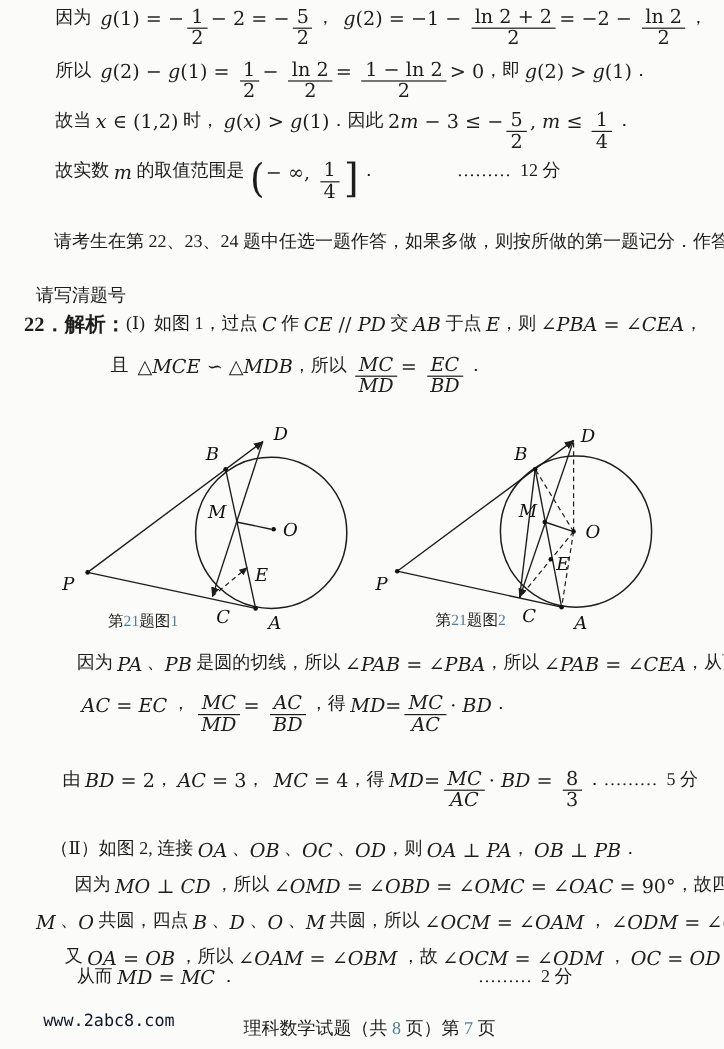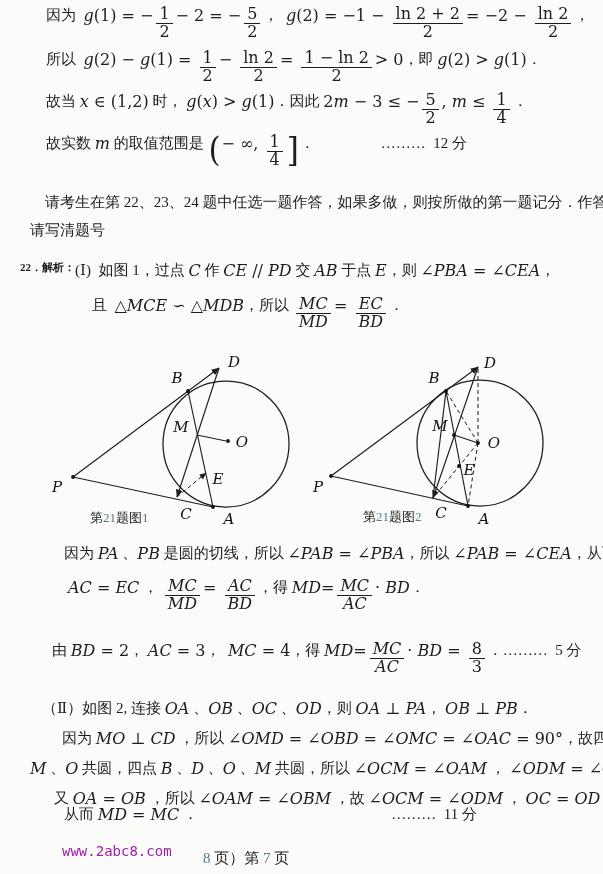--- a/index.html
+++ b/index.html
@@ -8,23 +8,23 @@
     background:#fbfbf9;color:#1d1d1b;
     font-family:"Liberation Serif","DejaVu Serif",serif;
   }
   #doc{position:absolute;inset:0;}
   .line{
     position:absolute;display:flex;align-items:flex-start;
     white-space:pre;font-size:15px;height:22px;line-height:1.2;
   }
   .line.tall{height:46px;}
   .seg-c{font-size:15px;}
-  .seg-b{font-size:11px;font-weight:bold;}
+  .seg-b{font-size:17px;font-weight:bold;}
   .seg-t{color:var(--teal);}
-  .seg-mono{font-family:"DejaVu Sans Mono","Liberation Mono",monospace;font-size:14px;color:#a21caf;margin-left:26px;}
+  .seg-mono{font-family:"DejaVu Sans Mono","Liberation Mono",monospace;font-size:14px;color:#0f172a;}
   .m{font-family:"DejaVu Serif","Liberation Serif",serif;font-size:16px;}
   .m .it{font-style:italic;}
   .frac{
     display:inline-flex;flex-direction:column;align-items:center;
     vertical-align:middle;margin:0 3px;line-height:1.05;
     font-family:"DejaVu Serif","Liberation Serif",serif;font-size:15px;
   }
   .frac .fn{border-bottom:1px solid #1d1d1b;padding:0 3px;}
   .frac .fd{padding:0 3px;}
   .frac .it{font-style:italic;}
@@ -43,33 +43,33 @@
 </style>
 </head>
 <body style="--teal: #4e7e93;">
 
 <div id="doc">
     <div class="line tall" style="top: 6px; left: 46px;"><span class="seg-c">因为  </span><span class="m"><span class="it">g</span><span class="rm">(1) = −</span></span><span class="frac"><span class="fn"><span class="m"><span class="rm">1</span></span></span><span class="fd"><span class="m"><span class="rm">2</span></span></span></span><span class="m"><span class="rm">− 2 = −</span></span><span class="frac"><span class="fn"><span class="m"><span class="rm">5</span></span></span><span class="fd"><span class="m"><span class="rm">2</span></span></span></span><span class="seg-c">，  </span><span class="m"><span class="it">g</span><span class="rm">(2) = −1 − </span></span><span class="frac"><span class="fn"><span class="m"><span class="rm">ln</span><span class="rm"> 2 + 2</span></span></span><span class="fd"><span class="m"><span class="rm">2</span></span></span></span><span class="m"><span class="rm">= −2 − </span></span><span class="frac"><span class="fn"><span class="m"><span class="rm">ln</span><span class="rm"> 2</span></span></span><span class="fd"><span class="m"><span class="rm">2</span></span></span></span><span class="seg-c">，</span></div>
     <div class="line tall" style="top: 50px; left: 46px;"><span class="seg-c">所以  </span><span class="m"><span class="it">g</span><span class="rm">(2) − </span><span class="it">g</span><span class="rm">(1) = </span></span><span class="frac"><span class="fn"><span class="m"><span class="rm">1</span></span></span><span class="fd"><span class="m"><span class="rm">2</span></span></span></span><span class="m"><span class="rm">− </span></span><span class="frac"><span class="fn"><span class="m"><span class="rm">ln</span><span class="rm"> 2</span></span></span><span class="fd"><span class="m"><span class="rm">2</span></span></span></span><span class="m"><span class="rm">= </span></span><span class="frac"><span class="fn"><span class="m"><span class="rm">1 − </span><span class="rm">ln</span><span class="rm"> 2</span></span></span><span class="fd"><span class="m"><span class="rm">2</span></span></span></span><span class="m"><span class="rm">&gt; 0</span></span><span class="seg-c">，即 </span><span class="m"><span class="it">g</span><span class="rm">(2) &gt; </span><span class="it">g</span><span class="rm">(1)</span></span><span class="seg-c">．</span></div>
     <div class="line tall" style="top: 92px; left: 46px;"><span class="seg-c">故当 </span><span class="m"><span class="it">x</span><span class="rm"> ∈ (1,2)</span></span><span class="seg-c"> 时， </span><span class="m"><span class="it">g</span><span class="rm">(</span><span class="it">x</span><span class="rm">) &gt; </span><span class="it">g</span><span class="rm">(1)</span></span><span class="seg-c">．因此 </span><span class="m"><span class="rm">2</span><span class="it">m</span><span class="rm"> − 3 ≤ −</span></span><span class="frac"><span class="fn"><span class="m"><span class="rm">5</span></span></span><span class="fd"><span class="m"><span class="rm">2</span></span></span></span><span class="m"><span class="rm">, </span><span class="it">m</span><span class="rm"> ≤ </span></span><span class="frac"><span class="fn"><span class="m"><span class="rm">1</span></span></span><span class="fd"><span class="m"><span class="rm">4</span></span></span></span><span class="seg-c">．</span></div>
     <div class="line tall" style="top: 134px; left: 46px; width: 421px;"><span class="seg-c">故实数 </span><span class="m"><span class="it">m</span></span><span class="seg-c"> 的取值范围是 </span><span class="big">(</span><span class="m"><span class="rm">− ∞, </span></span><span class="frac"><span class="fn"><span class="m"><span class="rm">1</span></span></span><span class="fd"><span class="m"><span class="rm">4</span></span></span></span><span class="big">]</span><span class="seg-c">．</span><span class="fill"></span><span class="seg-c">………  12 分</span></div>
     <div class="line" style="top: 193px; left: 45px;"><span class="seg-c">请考生在第 22、23、24 题中任选一题作答，如果多做，则按所做的第一题记分．作答时</span></div>
-    <div class="line" style="top: 221px; left: 30px; font-family: Liberation Serif, serif;"><span class="seg-c">请写清题号</span></div>
+    <div class="line" style="top: 238px; left: 30px; font-family: Liberation Serif, serif;"><span class="seg-c">请写清题号</span></div>
     <div class="line" style="top: 261px; left: 20px;"><span class="seg-b">22．解析：</span><span class="seg-c">(Ⅰ)  如图 1，过点 </span><span class="m"><span class="it">C</span></span><span class="seg-c"> 作 </span><span class="m"><span class="it">CE</span><span class="rm"> // </span><span class="it">PD</span></span><span class="seg-c"> 交 </span><span class="m"><span class="it">AB</span></span><span class="seg-c"> 于点 </span><span class="m"><span class="it">E</span></span><span class="seg-c">，则 </span><span class="m"><span class="rm">∠</span><span class="it">PBA</span><span class="rm"> = ∠</span><span class="it">CEA</span></span><span class="seg-c">，</span></div>
     <div class="line tall" style="top: 296px; left: 92px;"><span class="seg-c">且  </span><span class="m"><span class="rm">△</span><span class="it">MCE</span><span class="rm"> ∽ △</span><span class="it">MDB</span></span><span class="seg-c">，所以 </span><span class="frac"><span class="fn"><span class="m"><span class="it">MC</span></span></span><span class="fd"><span class="m"><span class="it">MD</span></span></span></span><span class="m"><span class="rm">= </span></span><span class="frac"><span class="fn"><span class="m"><span class="it">EC</span></span></span><span class="fd"><span class="m"><span class="it">BD</span></span></span></span><span class="seg-c">．</span></div>
     <div class="line" style="top: 544px; left: 64px;"><span class="seg-c">因为 </span><span class="m"><span class="it">PA</span></span><span class="seg-c"> 、</span><span class="m"><span class="it">PB</span></span><span class="seg-c"> 是圆的切线，所以 </span><span class="m"><span class="rm">∠</span><span class="it">PAB</span><span class="rm"> = ∠</span><span class="it">PBA</span></span><span class="seg-c">，所以 </span><span class="m"><span class="rm">∠</span><span class="it">PAB</span><span class="rm"> = ∠</span><span class="it">CEA</span></span><span class="seg-c">，从而</span></div>
     <div class="line tall" style="top: 578px; left: 68px;"><span class="m"><span class="it">AC</span><span class="rm"> = </span><span class="it">EC</span></span><span class="seg-c"> ， </span><span class="frac"><span class="fn"><span class="m"><span class="it">MC</span></span></span><span class="fd"><span class="m"><span class="it">MD</span></span></span></span><span class="m"><span class="rm">= </span></span><span class="frac"><span class="fn"><span class="m"><span class="it">AC</span></span></span><span class="fd"><span class="m"><span class="it">BD</span></span></span></span><span class="seg-c">，得 </span><span class="m"><span class="it">MD</span><span class="rm">=</span></span><span class="frac"><span class="fn"><span class="m"><span class="it">MC</span></span></span><span class="fd"><span class="m"><span class="it">AC</span></span></span></span><span class="m"><span class="rm">· </span><span class="it">BD</span></span><span class="seg-c">．</span></div>
     <div class="line tall" style="top: 641px; left: 52px; width: 520px;"><span class="seg-c">由 </span><span class="m"><span class="it">BD</span><span class="rm"> = 2</span></span><span class="seg-c">， </span><span class="m"><span class="it">AC</span><span class="rm"> = 3</span></span><span class="seg-c">，  </span><span class="m"><span class="it">MC</span><span class="rm"> = 4</span></span><span class="seg-c">，得 </span><span class="m"><span class="it">MD</span><span class="rm">=</span></span><span class="frac"><span class="fn"><span class="m"><span class="it">MC</span></span></span><span class="fd"><span class="m"><span class="it">AC</span></span></span></span><span class="m"><span class="rm">· </span><span class="it">BD</span><span class="rm"> = </span></span><span class="frac"><span class="fn"><span class="m"><span class="rm">8</span></span></span><span class="fd"><span class="m"><span class="rm">3</span></span></span></span><span class="seg-c">．</span><span class="fill"></span><span class="seg-c">………  5 分</span></div>
     <div class="line" style="top: 699px; left: 42px;"><span class="seg-c">（Ⅱ）如图 2, 连接 </span><span class="m"><span class="it">OA</span></span><span class="seg-c"> 、</span><span class="m"><span class="it">OB</span></span><span class="seg-c"> 、</span><span class="m"><span class="it">OC</span></span><span class="seg-c"> 、</span><span class="m"><span class="it">OD</span></span><span class="seg-c">，则 </span><span class="m"><span class="it">OA</span><span class="rm"> ⊥ </span><span class="it">PA</span></span><span class="seg-c">， </span><span class="m"><span class="it">OB</span><span class="rm"> ⊥ </span><span class="it">PB</span></span><span class="seg-c">．</span></div>
     <div class="line" style="top: 729px; left: 62px;"><span class="seg-c">因为 </span><span class="m"><span class="it">MO</span><span class="rm"> ⊥ </span><span class="it">CD</span></span><span class="seg-c"> ，所以 </span><span class="m"><span class="rm">∠</span><span class="it">OMD</span><span class="rm"> = ∠</span><span class="it">OBD</span><span class="rm"> = ∠</span><span class="it">OMC</span><span class="rm"> = ∠</span><span class="it">OAC</span><span class="rm"> = 90°</span></span><span class="seg-c">，故四点 </span></div>
     <div class="line" style="top: 759px; left: 30px;"><span class="m"><span class="it">M</span></span><span class="seg-c"> 、</span><span class="m"><span class="it">O</span></span><span class="seg-c"> 共圆，四点 </span><span class="m"><span class="it">B</span></span><span class="seg-c"> 、</span><span class="m"><span class="it">D</span></span><span class="seg-c"> 、</span><span class="m"><span class="it">O</span></span><span class="seg-c"> 、</span><span class="m"><span class="it">M</span></span><span class="seg-c"> 共圆，所以 </span><span class="m"><span class="rm">∠</span><span class="it">OCM</span><span class="rm"> = ∠</span><span class="it">OAM</span></span><span class="seg-c"> ， </span><span class="m"><span class="rm">∠</span><span class="it">ODM</span><span class="rm"> = ∠</span><span class="it">OBM</span></span></div>
     <div class="line" style="top: 789px; left: 54px;"><span class="seg-c">又 </span><span class="m"><span class="it">OA</span><span class="rm"> = </span><span class="it">OB</span></span><span class="seg-c"> ，所以 </span><span class="m"><span class="rm">∠</span><span class="it">OAM</span><span class="rm"> = ∠</span><span class="it">OBM</span></span><span class="seg-c"> ，故 </span><span class="m"><span class="rm">∠</span><span class="it">OCM</span><span class="rm"> = ∠</span><span class="it">ODM</span></span><span class="seg-c"> ， </span><span class="m"><span class="it">OC</span><span class="rm"> = </span><span class="it">OD</span></span><span class="seg-c">．</span></div>
-    <div class="line" style="top: 805px; left: 64px; width: 413px;"><span class="seg-c">从而 </span><span class="m"><span class="it">MD</span><span class="rm"> = </span><span class="it">MC</span></span><span class="seg-c"> ．</span><span class="fill"></span><span class="seg-c">………  11 分</span></div>
+    <div class="line" style="top: 805px; left: 64px; width: 413px;"><span class="seg-c">从而 </span><span class="m"><span class="it">MD</span><span class="rm"> = </span><span class="it">MC</span></span><span class="seg-c"> ．</span><span class="fill"></span><span class="seg-c">………  2 分</span></div>
     <div class="line" style="top: 843px; left: 36px;"><span class="seg-mono">www.2abc8.com</span></div>
-    <div class="line" style="top: 849px; left: 203px;"><span class="seg-t">8</span><span class="seg-c"> 页）第 </span><span class="seg-t">7</span><span class="seg-c"> 页</span></div>
+    <div class="line" style="top: 849px; left: 203px;"><span class="seg-c">理科数学试题（共 </span><span class="seg-t">8</span><span class="seg-c"> 页）第 </span><span class="seg-t">7</span><span class="seg-c"> 页</span></div>
   </div>
 
 <svg id="figs" width="603" height="874" viewBox="0 0 603 874">
   <defs>
     <marker id="arr" markerWidth="8" markerHeight="8" refX="6.5" refY="3" orient="auto">
       <path d="M0,0 L7,3 L0,6 Z" fill="#1d1d1b"></path>
     </marker>
   </defs>
 <g>
       <circle cx="226" cy="444" r="63" class="circ"></circle>

